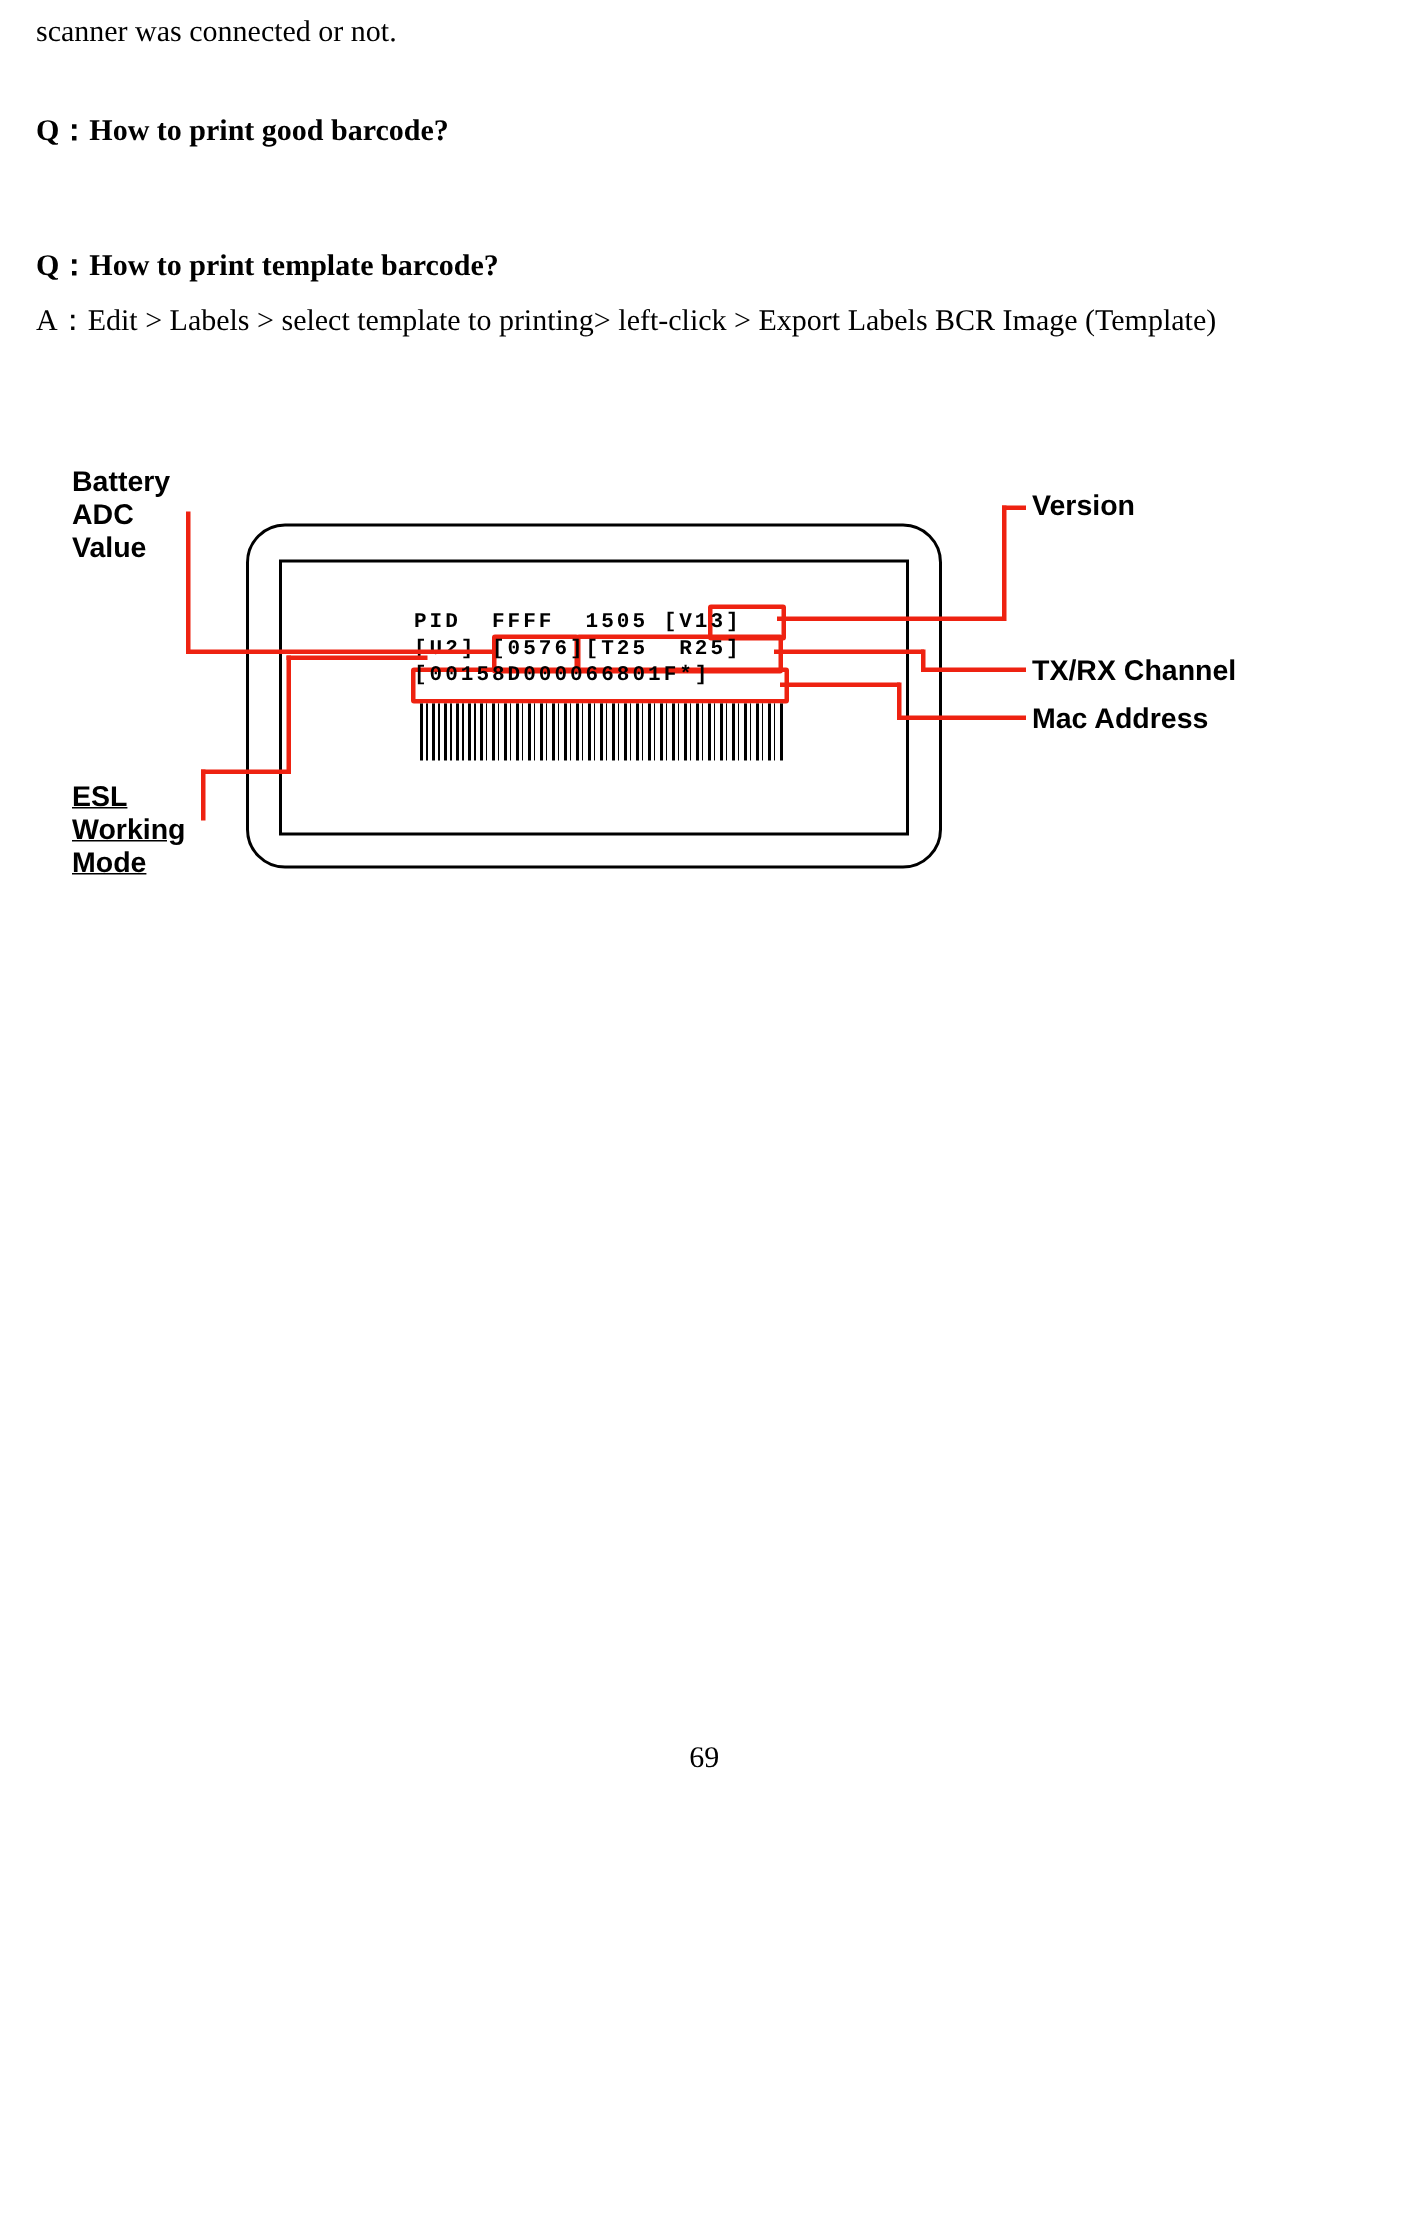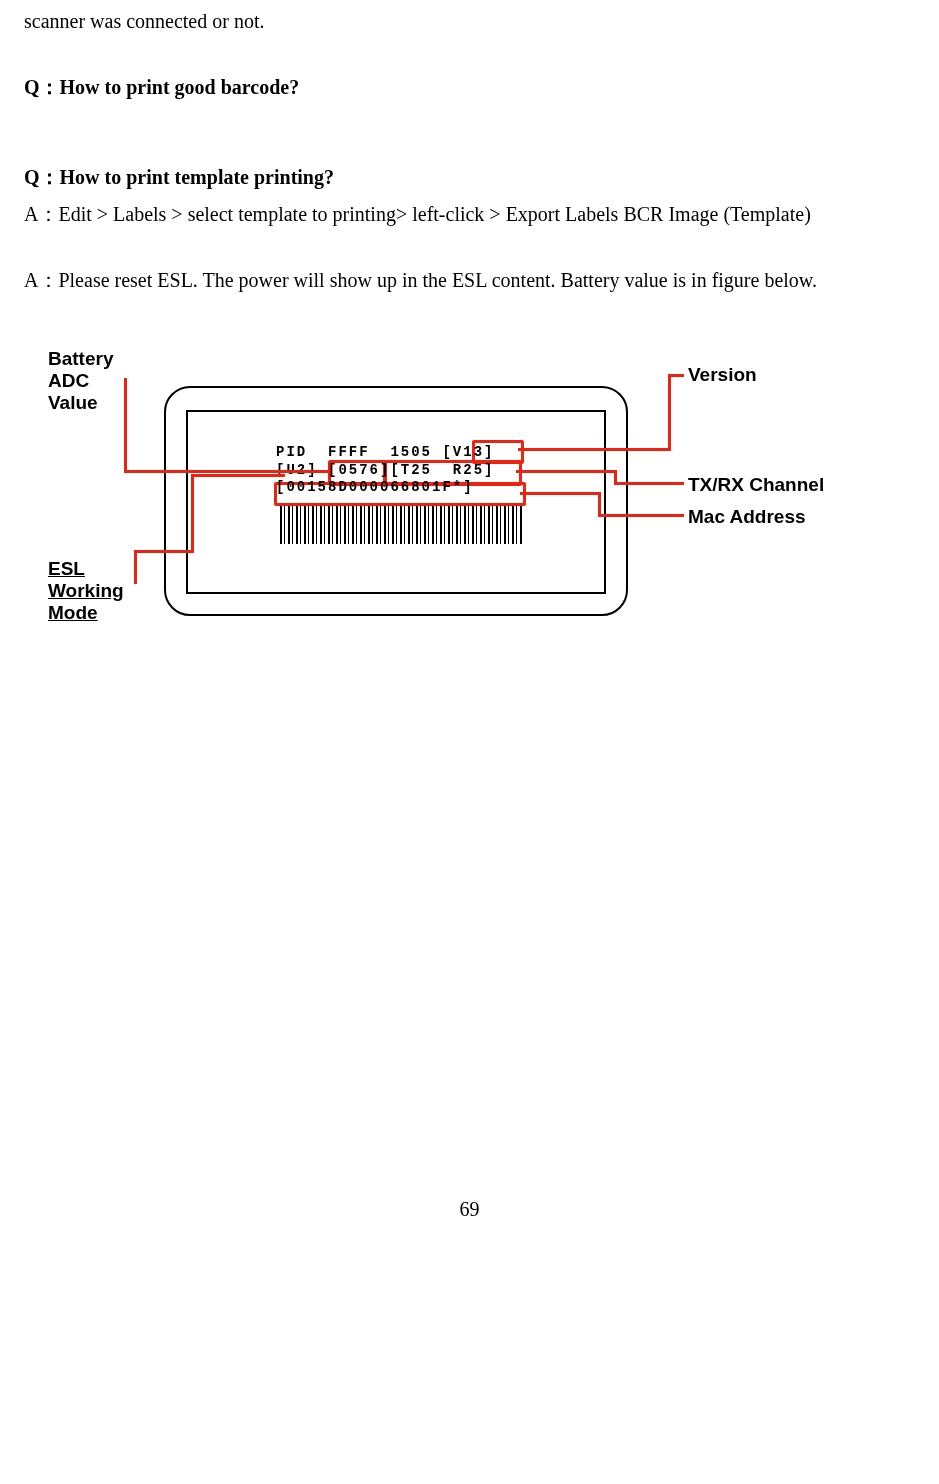--- a/index.html
+++ b/index.html
@@ -89,25 +89,24 @@
 
 <div class="page">
   <p>scanner was connected or not.</p>
   <div class="spacer-m"></div>
 
   <p class="bold">Q：How to print good barcode?</p>
   <div class="spacer-m"></div>
 
   <div class="spacer-m"></div>
 
-  <p class="bold">Q：How to print template printing?</p>
+  <p class="bold">Q：How to print template barcode?</p>
   <p class="justify">A：Edit &gt; Labels &gt; select template to printing&gt; left-click &gt; Export Labels BCR Image (Template)</p>
   <div class="spacer-m"></div>
 
-  <p class="justify">A：Please reset ESL. The power will show up in the ESL content. Battery value is in figure below.</p>
 
   <div class="figure-wrap">
 
     <div class="label" style="left:0;top:0;">Battery
 ADC
 Value</div>
     <div class="label" style="left:0;top:210px;text-decoration:underline;">ESL
 Working
 Mode</div>
 

